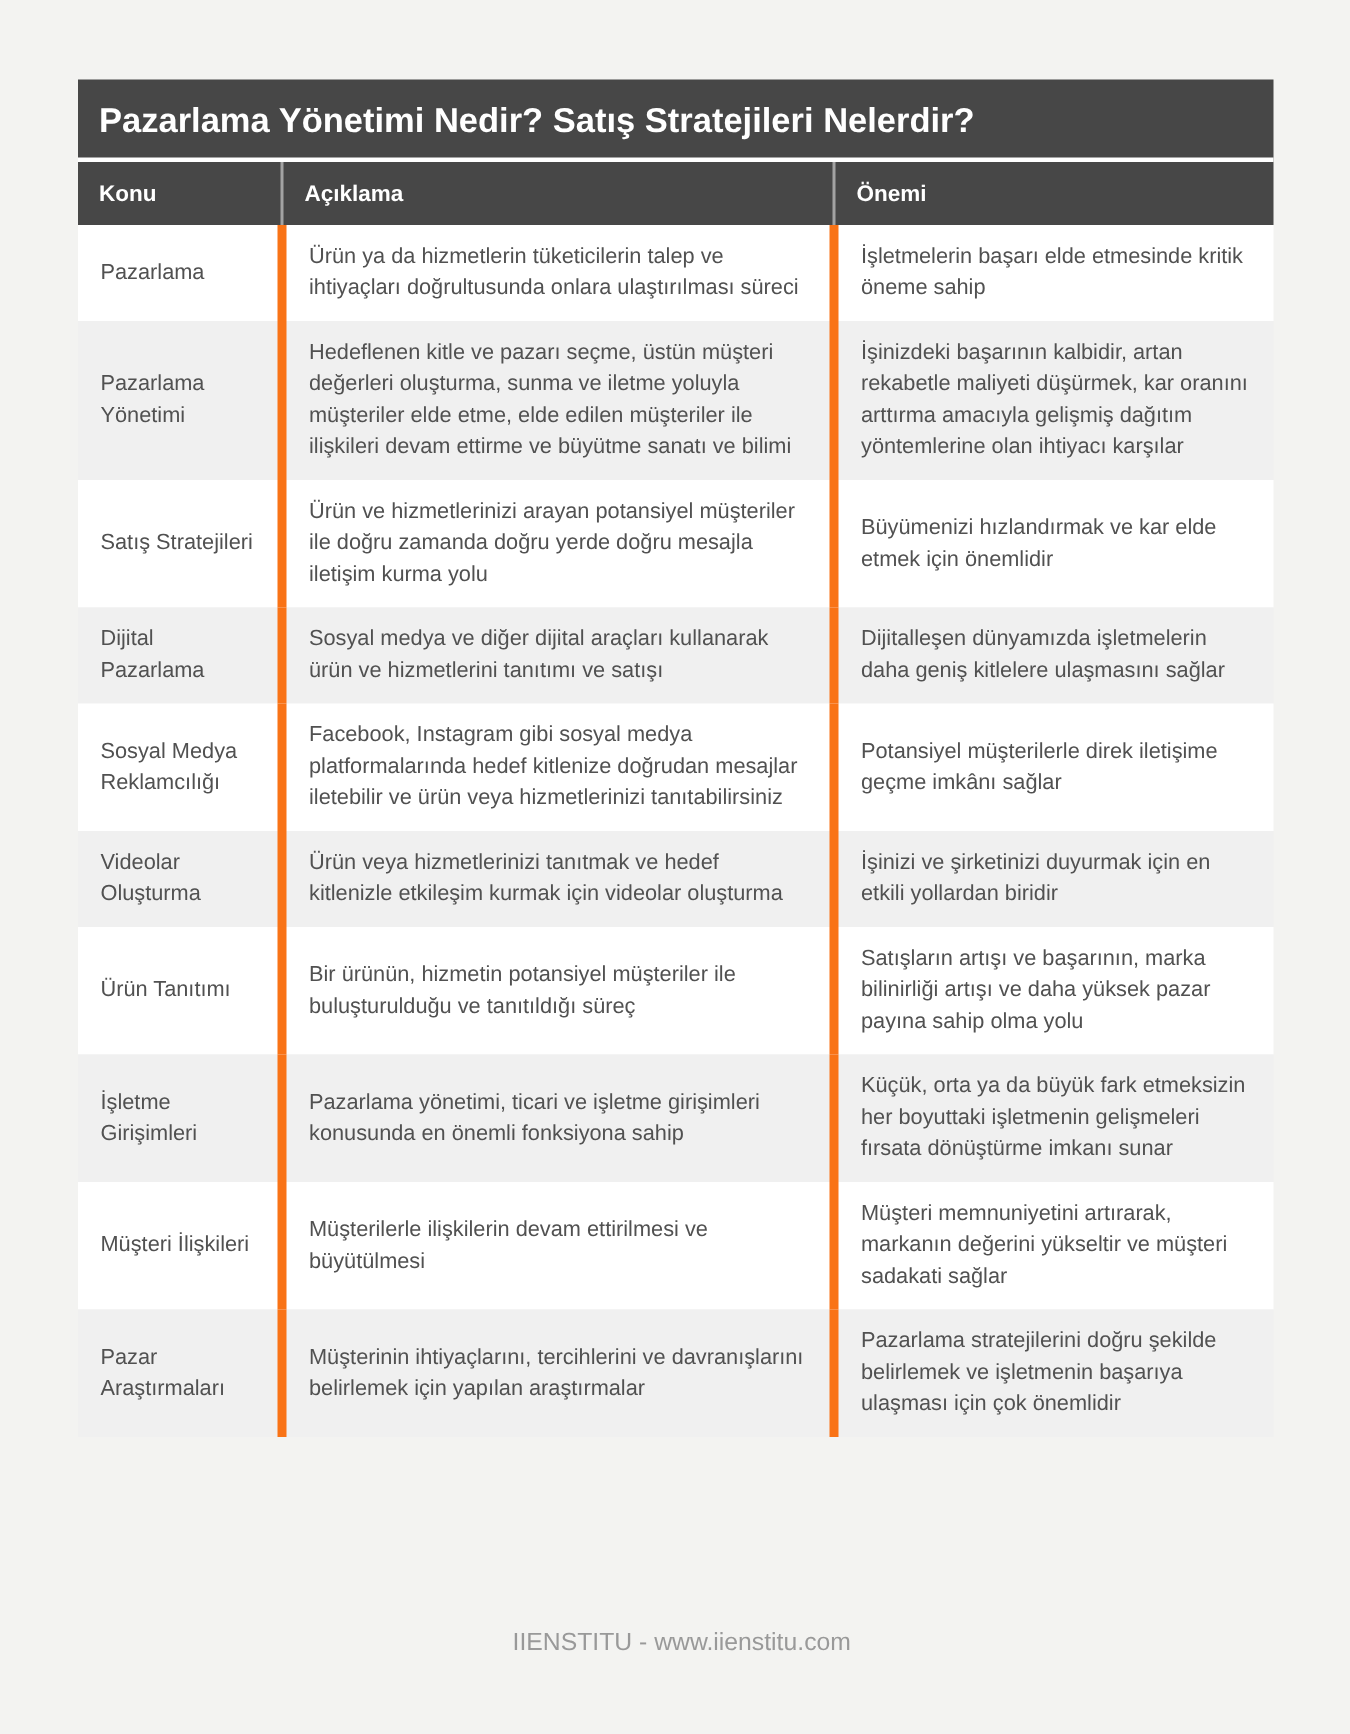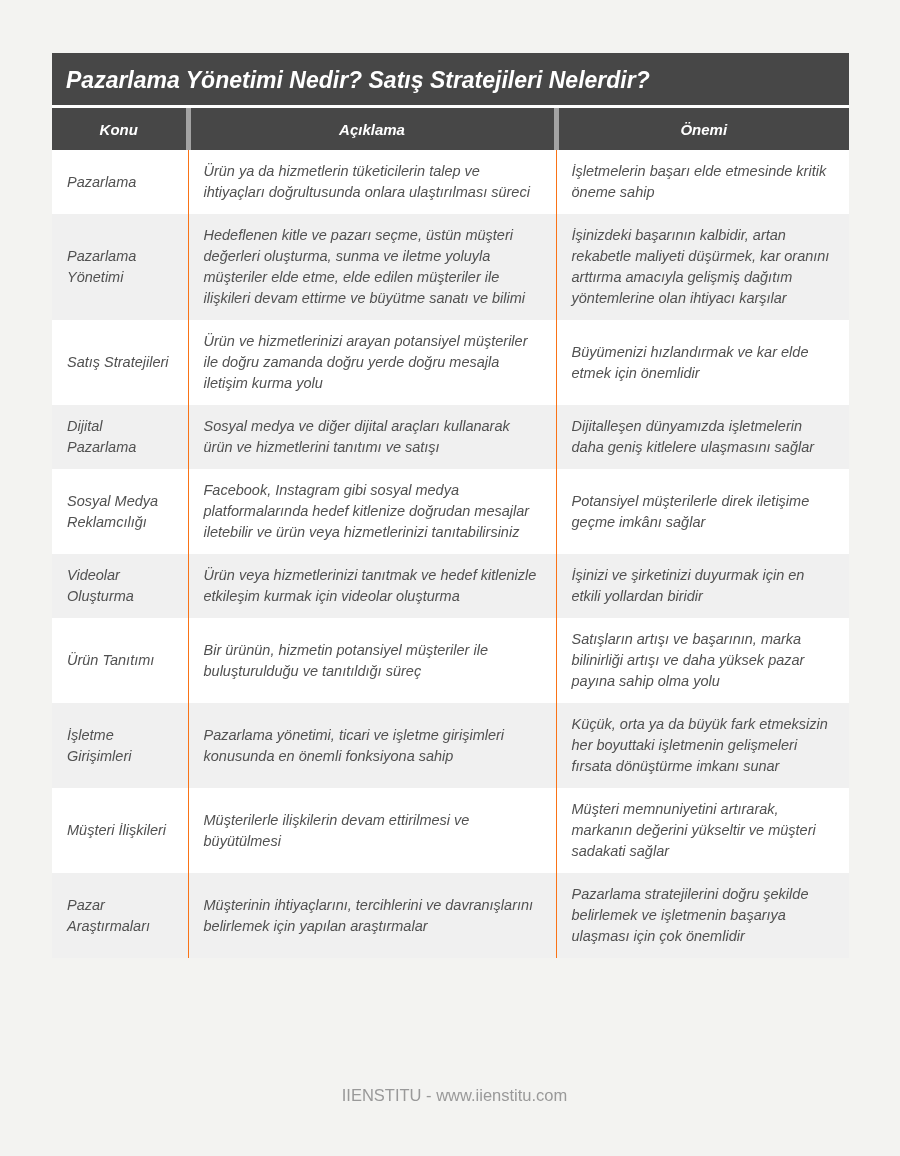--- a/index.html
+++ b/index.html
@@ -8,21 +8,20 @@
     position: relative;
     background: #f3f3f1;
     font-family: "Liberation Sans", "DejaVu Sans", sans-serif;
     overflow: hidden;
   }
   .card {
     position: absolute;
     left: 52px;
     top: 53px;
     width: 797px;
-    font-style: italic;
   }
   .title-bar {
     background: #474747;
     color: #ffffff;
     font-weight: bold;
     font-size: 23px;
     height: 55px;
     line-height: 55px;
     padding: 0 14px;
     border-bottom: 3px solid #ffffff;
@@ -35,35 +34,35 @@
     table-layout: fixed;
   }
   col.c-konu     { width: 136px; }
   col.c-aciklama { width: 368px; }
   col.c-onemi    { width: 293px; }
   thead th {
     background: #474747;
     color: #ffffff;
     font-size: 15px;
     font-weight: bold;
-    text-align: center;
+    text-align: left;
     height: 42px;
     padding: 0 14px;
     vertical-align: middle;
   }
-  thead th + th { border-left: 5px solid #a3a3a3; }
+  thead th + th { border-left: 2px solid #a3a3a3; }
   tbody td {
     font-size: 14.5px;
     line-height: 21px;
     color: #515151;
     padding: 11px 15px;
     vertical-align: middle;
     word-wrap: break-word;
   }
-  tbody td + td { border-left: 1px solid #f97316; }
+  tbody td + td { border-left: 6px solid #f97316; }
   tbody tr:nth-child(odd)  { background: #ffffff; }
   tbody tr:nth-child(even) { background: #f0f0f0; }
   .footer {
     position: absolute;
     left: 56px;
     top: 1083px;
     width: 797px;
     text-align: center;
     color: #999999;
     font-size: 16.5px;

